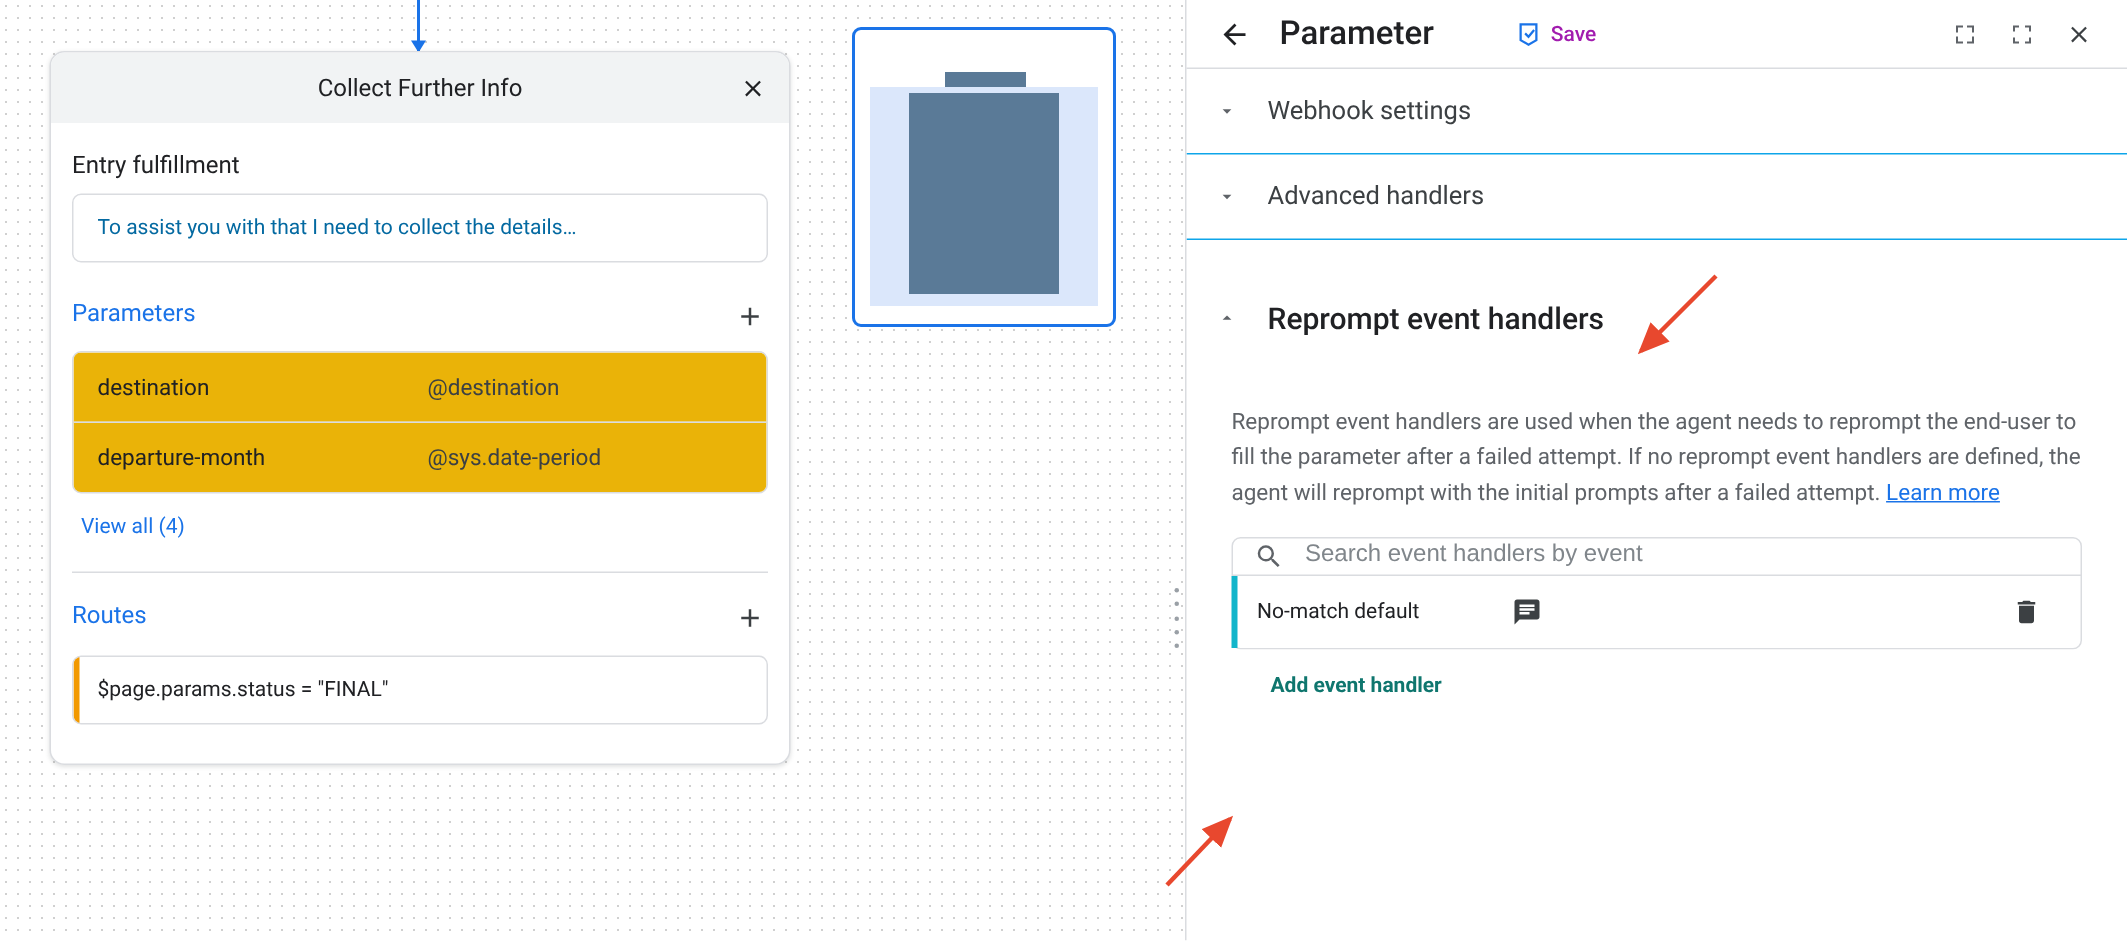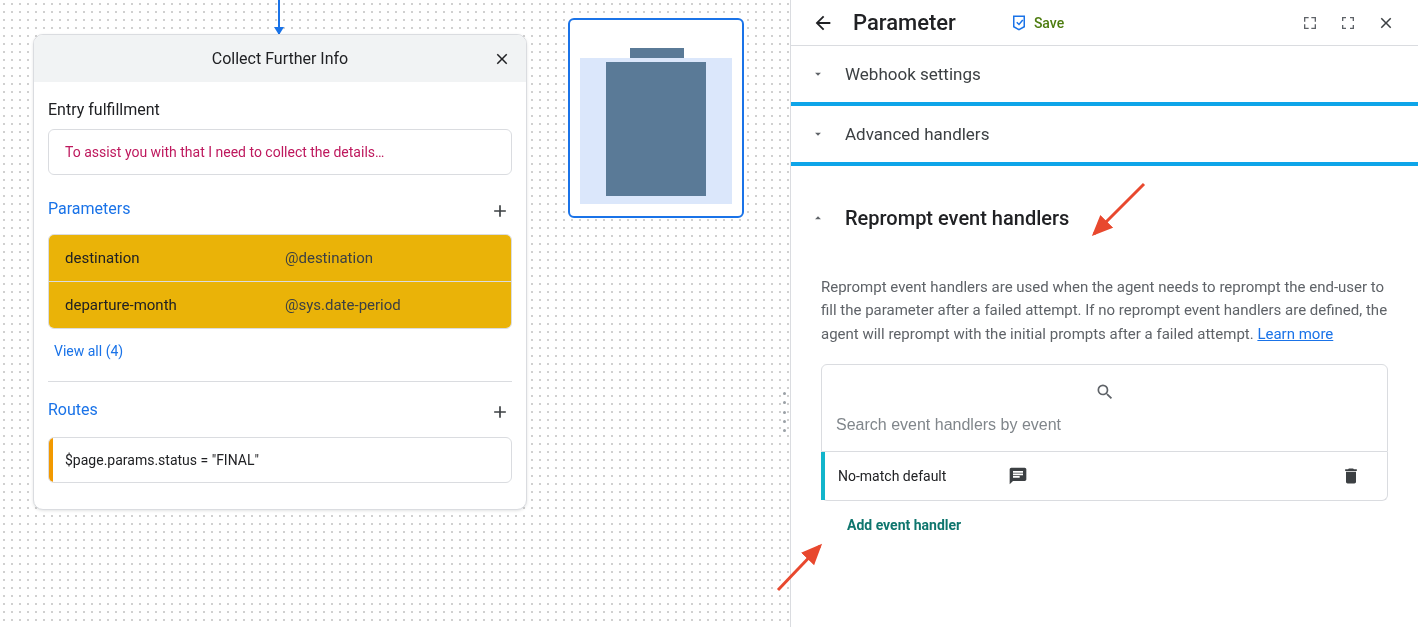--- a/index.html
+++ b/index.html
@@ -58,21 +58,21 @@
     cursor:pointer;
   }
   .section { padding: 12px 14px 0 14px; }
   .sec-title { font-size:16px; padding: 6px 0 10px 0; }
   .sec-row { display:flex; align-items:center; justify-content:space-between; }
   .blue-txt { color:#1a73e8; }
   .box {
     border:1px solid #dadce0;
     border-radius:6px;
     padding: 14px 16px;
-    color:#be185d;
+    color:#0369a1;
     margin-bottom: 6px;
     background:#fff;
   }
   .param-list { border:1px solid #dadce0; border-radius:6px; overflow:hidden; margin-top:6px;}
   .param-row {
     display:flex; padding: 14px 16px;
     border-top:1px solid #dadce0;
     background:#eab308;
     font-size:15px;
   }
@@ -111,41 +111,41 @@
     background:#fff;
     display:flex; flex-direction:column;
   }
   .panel-header {
     display:flex; align-items:center;
     padding: 10px 20px;
     gap: 14px;
     border-bottom:1px solid #dadce0;
   }
   .panel-header .title { font-size:22px; font-weight:500; flex:0 0 auto; margin-left:4px;}
-  .panel-header .save { color:#4d7c0f; font-weight:500; display:flex;align-items:center;gap:6px; margin-left:40px; cursor:pointer;}
+  .panel-header .save { color:#a21caf; font-weight:500; display:flex;align-items:center;gap:6px; margin-left:40px; cursor:pointer;}
   .panel-header .spacer { flex:1;}
   .icon-btn { width:24px;height:24px;display:flex;align-items:center;justify-content:center;color:#5f6368;cursor:pointer;}
   .icon-btn.big{ font-size:20px; }
 
   .panel-body { padding: 0 0 0 0; overflow:auto; }
   .accordion {
-    border-bottom:4px solid #0ea5e9;
+    border-bottom:1px solid #0ea5e9;
     padding: 18px 20px 18px 20px;
   }
   .acc-row { display:flex; align-items:center; gap:16px; cursor:pointer;}
   .acc-row .chev { width:18px; color:#5f6368; }
   .acc-title { font-size:17px; color:#3c4043; }
   .acc-title.bold { font-size:20px; font-weight:500; color:#202124;}
   .accordion.noborder{ border-bottom:none;text-align:right;}
   .reprompt { padding: 8px 30px 0 30px; }
   .desc { color:#5f6368; font-size:15px; line-height:1.55; padding: 20px 0 18px 0;}
   .desc a { color:#1a73e8; text-decoration:underline;}
   .search-wrap {
     border:1px solid #dadce0; border-radius:6px 6px 0 0;
-    padding:17px 14px; display:flex; align-items:center; gap:14px;flex-direction:column;
+    padding:2px 14px; display:flex; align-items:flex-start; gap:14px;
   }
   .search-wrap input {
     border:none; outline:none; font-size:16px; width:100%; color:#3c4043;
     background:transparent;
   }
   .search-wrap input::placeholder{ color:#80868b;}
   .eh-table { border:1px solid #dadce0; border-top:none; border-radius:0 0 6px 6px;}
   .eh-head, .eh-row { display:flex; padding:14px 16px; align-items:center;}
   .eh-head { border-bottom:1px solid #dadce0; font-weight:500; font-size:15px;}
   .col-event{ width:170px;}

